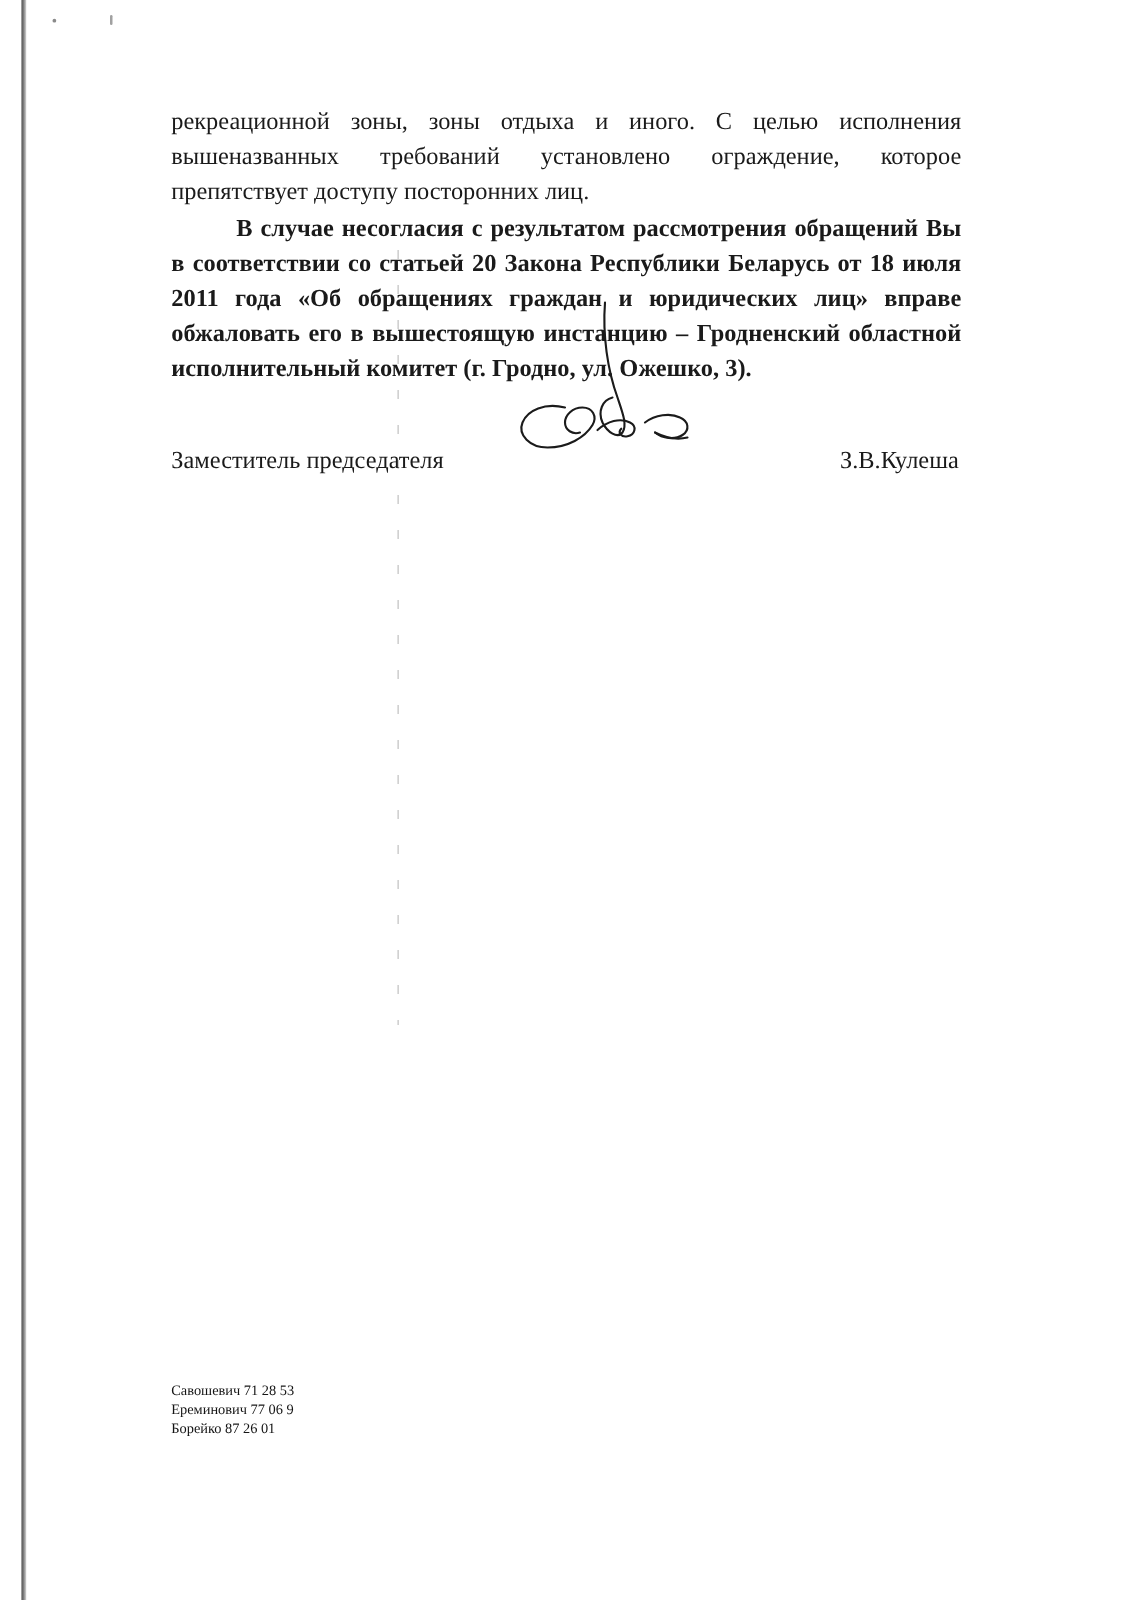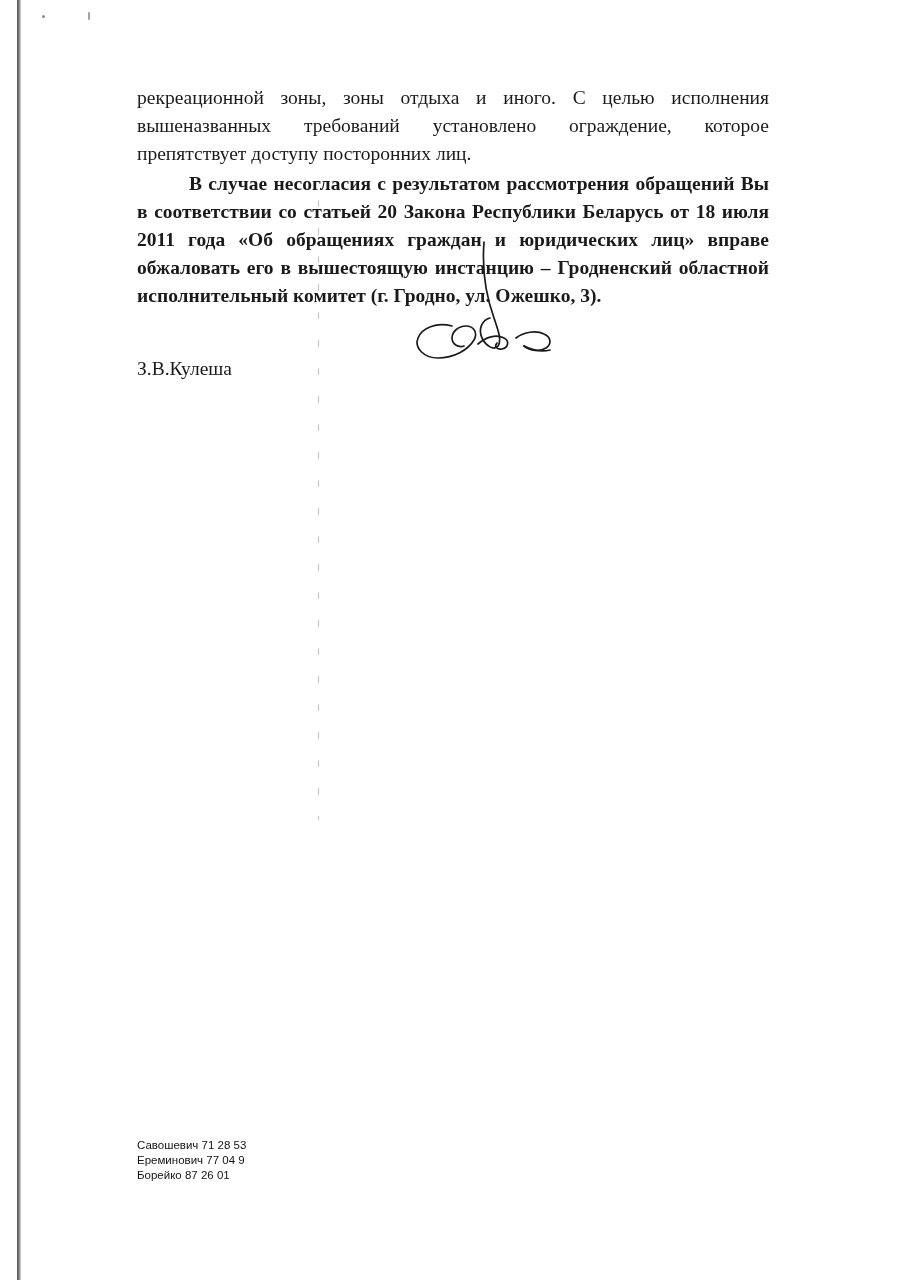--- a/index.html
+++ b/index.html
@@ -103,25 +103,25 @@
       rgba(120,120,120,.45) 0px,
       rgba(120,120,120,.45) 7px,
       rgba(255,255,255,0) 7px,
       rgba(255,255,255,0) 28px
     );
   }
 
   .contacts {
     position: absolute;
     left: 137px;
-    top: 1138px;
+    top: 1106px;
     font-size: 11.5px;
     line-height: 15px;
     color: #141414;
-    font-family: Liberation Sans, sans-serif;
+    font-family: Liberation Serif, serif;
   }
   .contacts div { white-space: nowrap; }
 </style>
 </head>
 <body>
 
 <div class="page">
 
   <div class="scan-edge-left"></div>
   <div class="scan-edge-left2"></div>
@@ -129,32 +129,33 @@
   <div class="speck speck-b"></div>
 
   <div class="fold"></div>
 
   <div class="body-text">
     <p class="para">рекреационной зоны, зоны отдыха и иного. С целью исполнения вышеназванных требований установлено ограждение, которое препятствует доступу посторонних лиц.</p>
     <p class="para indent">В случае несогласия с результатом рассмотрения обращений Вы в соответствии со статьей 20 Закона Республики Беларусь от 18 июля 2011 года «Об обращениях граждан и юридических лиц» вправе обжаловать его в вышестоящую инстанцию – Гродненский областной исполнительный комитет (г. Гродно, ул. Ожешко, 3).</p>
   </div>
 
   <div class="sign-row">
+    <span class="sign-title">Заместитель председателя</span>
     <span class="sign-name">З.В.Кулеша</span>
   </div>
 
   <svg class="signature" viewBox="0 0 180 140">
     <g fill="none" stroke="#1b1b1b" stroke-width="1.7" stroke-linecap="round" stroke-linejoin="round">
       <path d="M72 4 C70 30, 74 58, 82 80 C86 92, 90 102, 86 108 C82 113, 74 108, 70 100 C66 91, 70 82, 78 80"></path>
       <path d="M40 88 C24 84, 10 90, 6 100 C2 110, 12 120, 26 120 C42 120, 56 112, 62 102 C66 95, 62 88, 54 88 C46 88, 40 94, 40 100 C40 106, 46 110, 52 108"></path>
       <path d="M66 106 C74 99, 84 96, 92 100 C98 103, 96 110, 90 111 C85 112, 82 108, 85 105"></path>
       <path d="M104 100 C112 94, 124 92, 132 96 C139 99, 140 106, 134 110 C128 114, 118 113, 112 108"></path>
       <path d="M112 108 C120 112, 130 114, 138 112"></path>
     </g>
   </svg>
 
   <div class="contacts">
     <div>Савошевич 71 28 53</div>
-    <div>Ереминович 77 04 9</div>
+    <div>Ереминович 77 06 9</div>
     <div>Борейко 87 26 01</div>
   </div>
 
 </div>
 
 </body></html>

